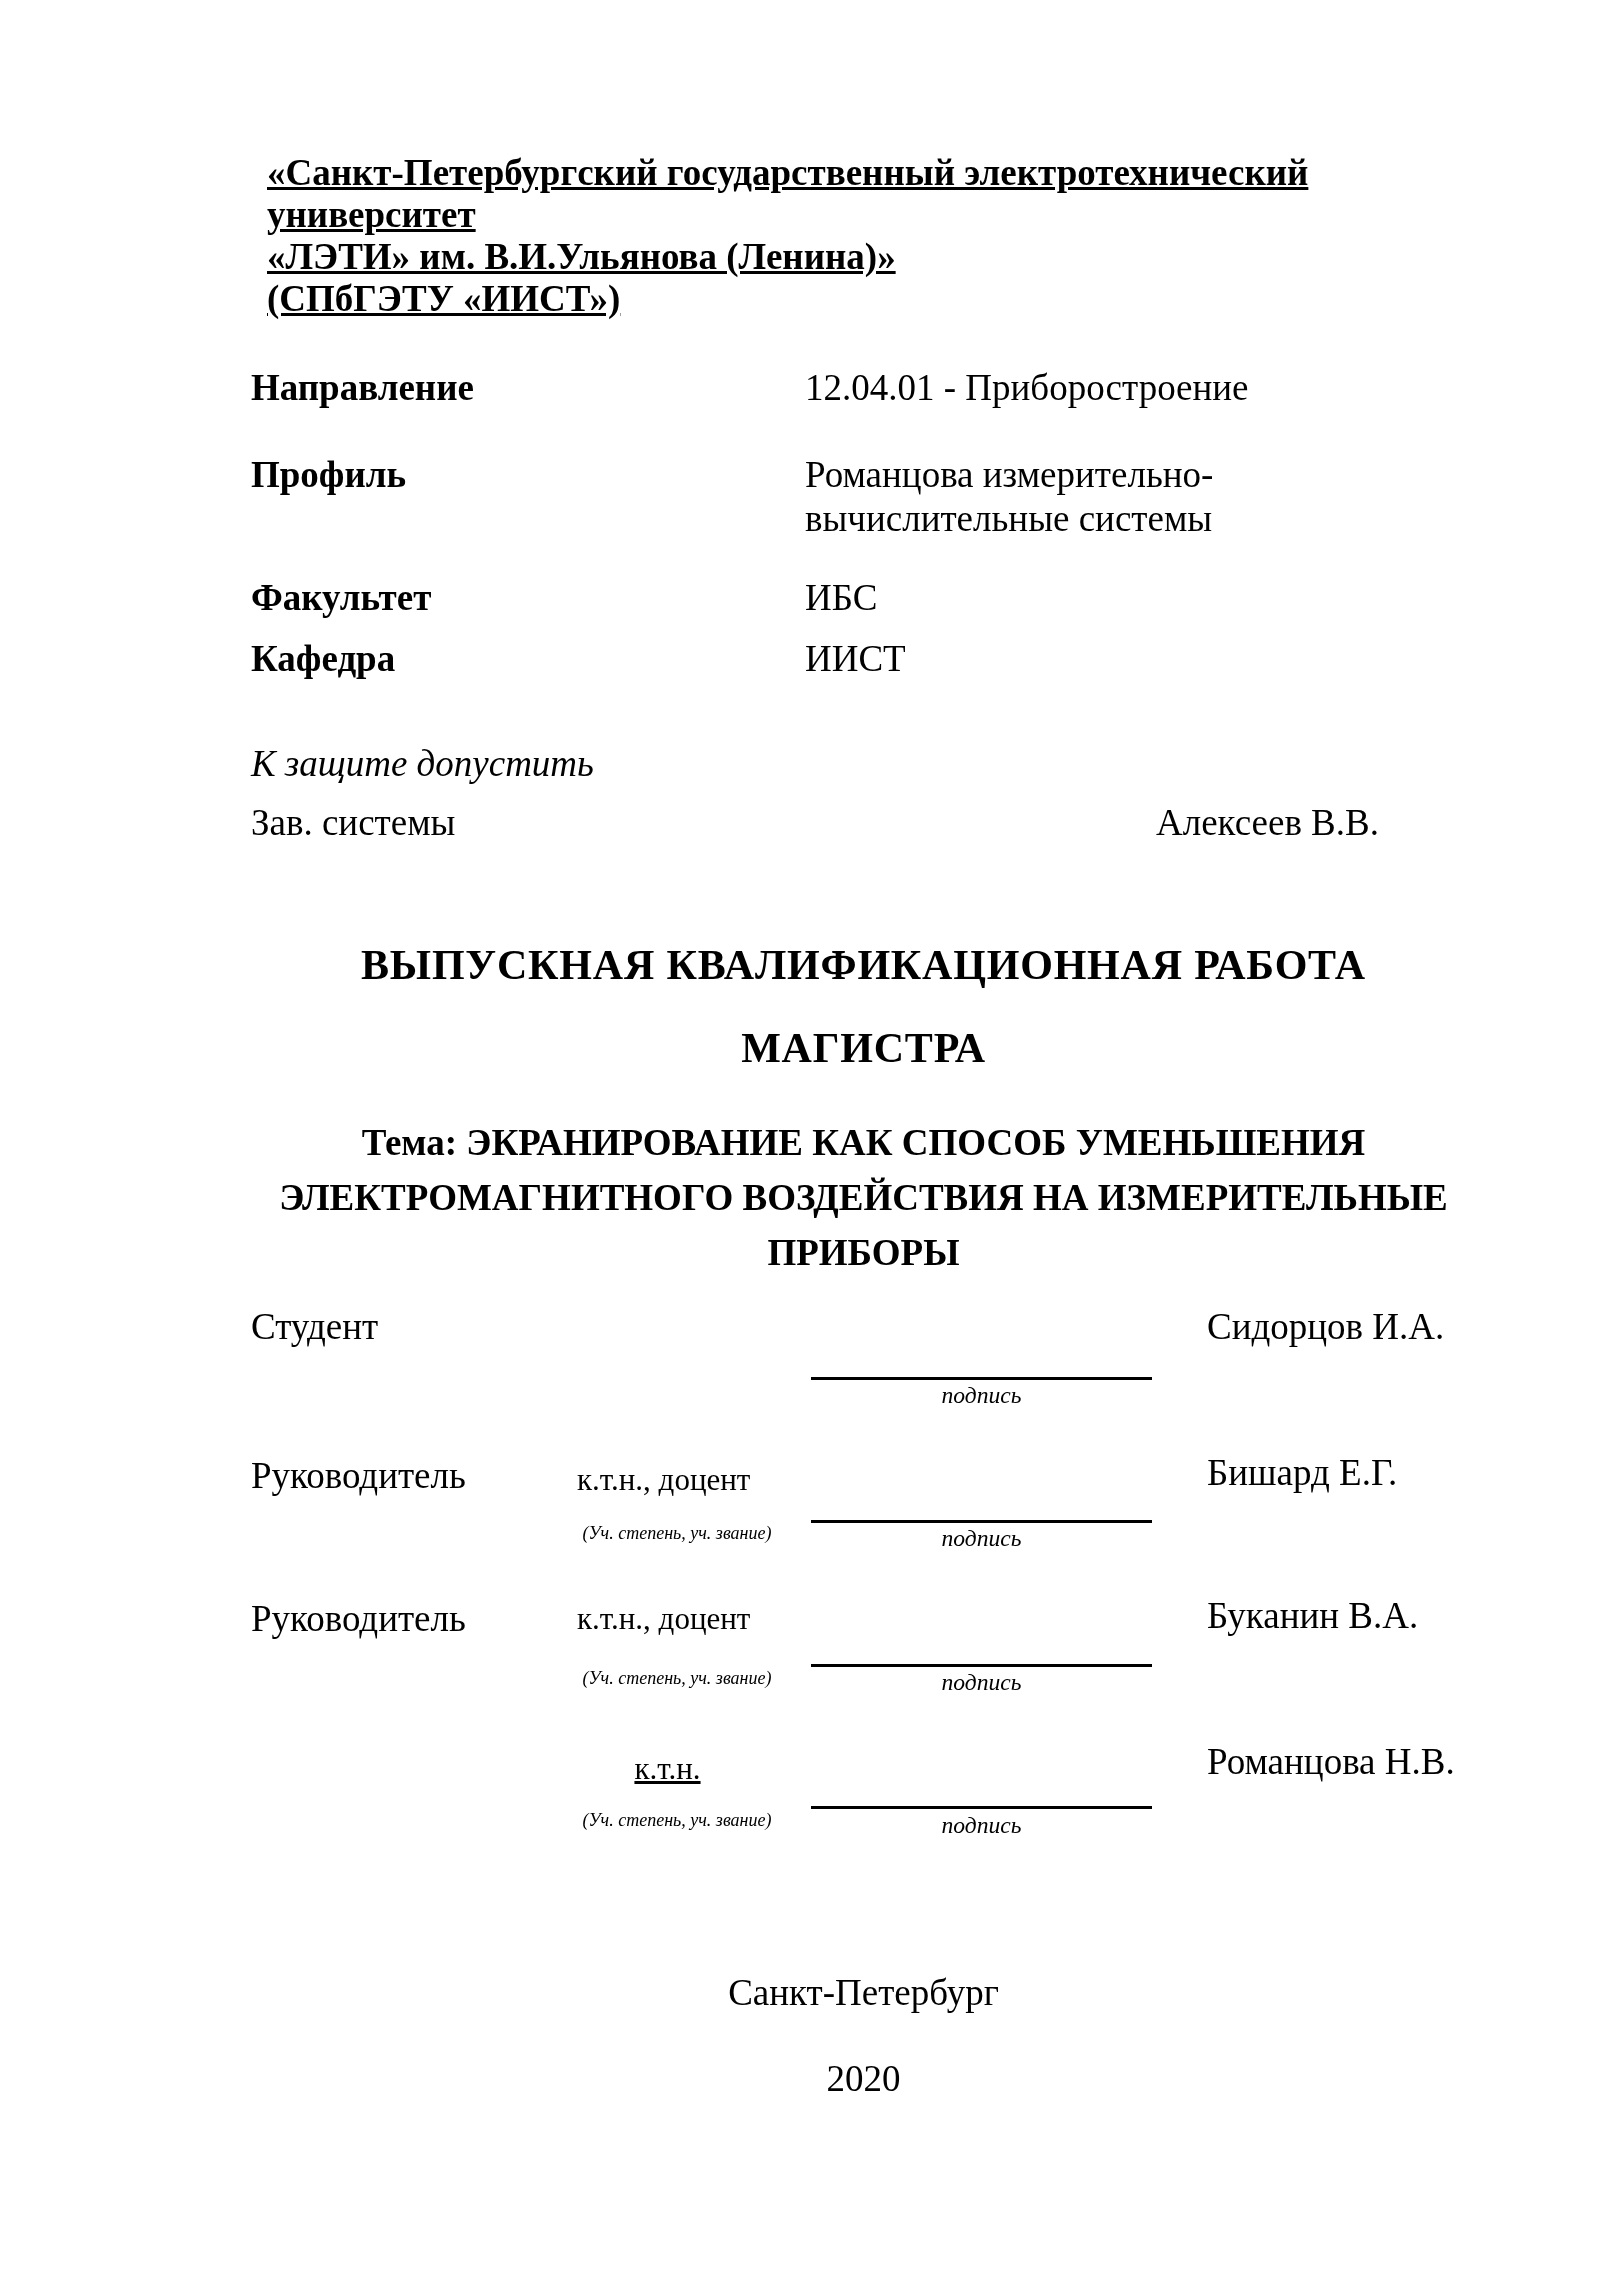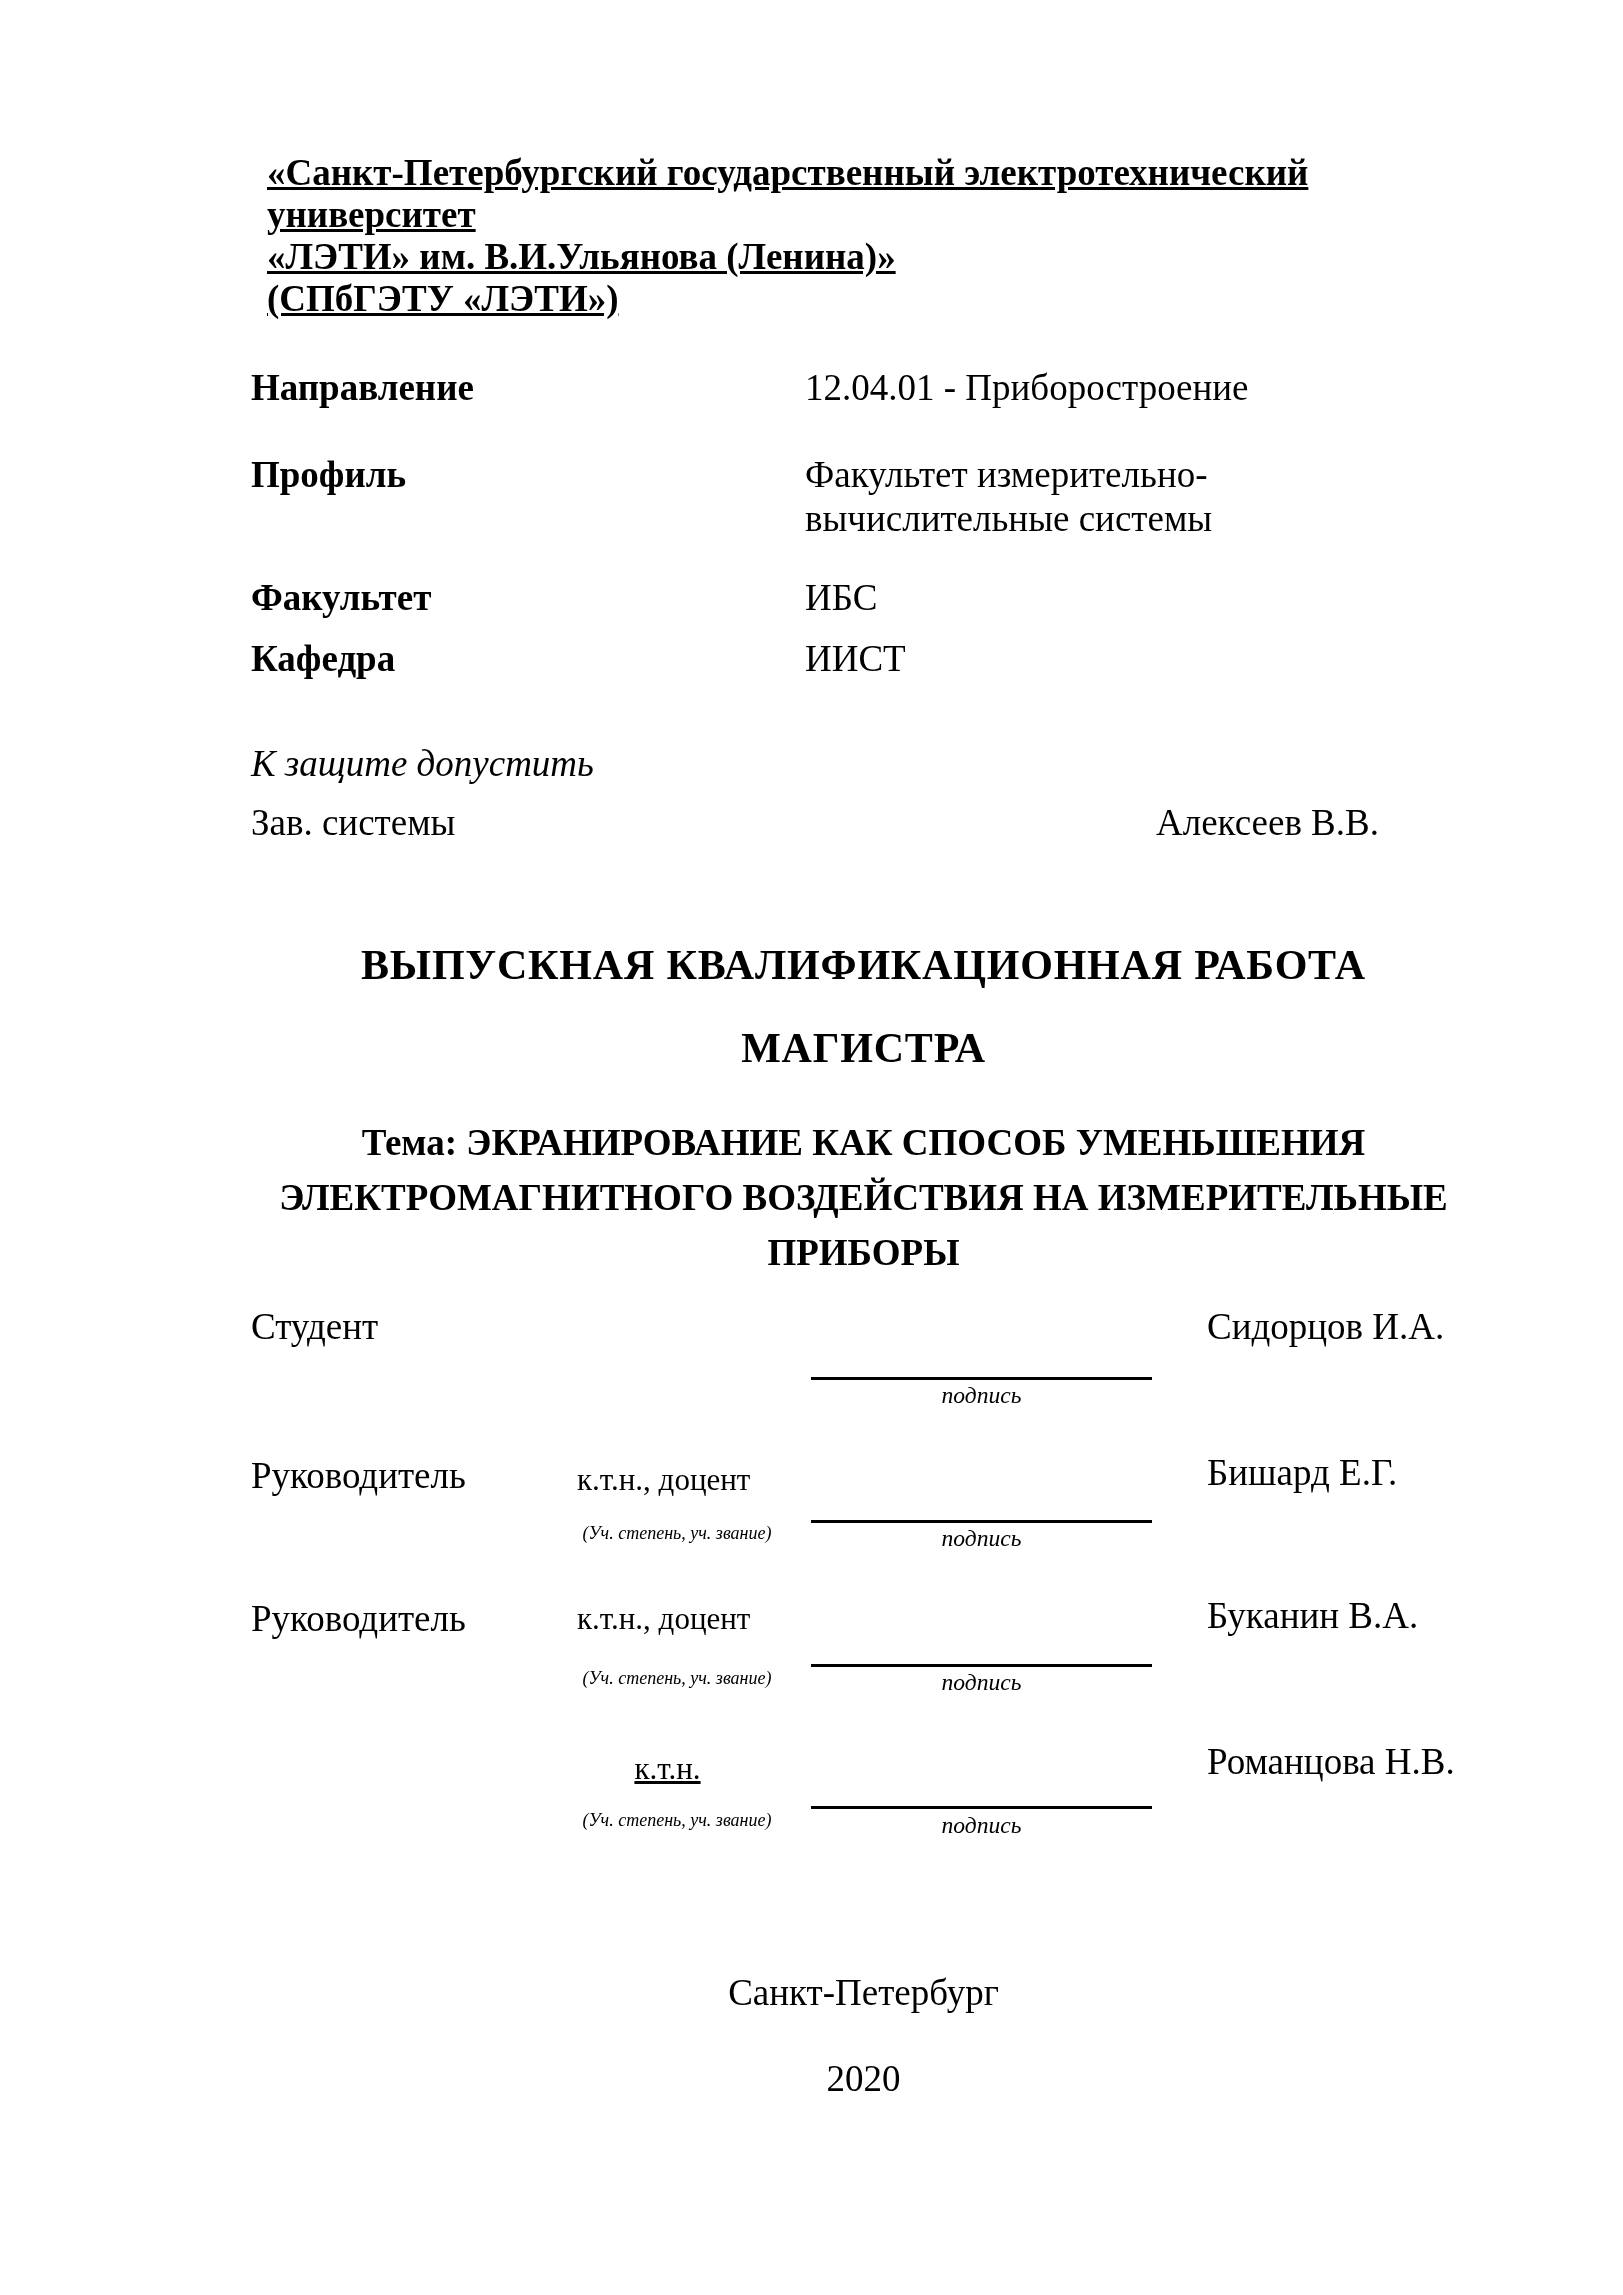--- a/index.html
+++ b/index.html
@@ -150,28 +150,28 @@
   }
 </style>
 </head>
 <body>
 
 <div class="page">
 
   <div class="abs university-header">
     <div>«Санкт-Петербургский государственный электротехнический университет</div>
     <div>«ЛЭТИ» им. В.И.Ульянова (Ленина)»</div>
-    <div>(СПбГЭТУ «ЛЭТИ»)</div>
+    <div>(СПбГЭТУ «ИИСТ»)</div>
   </div>
 
   <div class="abs info-label row-direction">Направление</div>
   <div class="abs info-value row-direction">12.04.01 - Приборостроение</div>
 
   <div class="abs info-label row-profile">Профиль</div>
-  <div class="abs info-value row-profile">Факультет измерительно-</div>
+  <div class="abs info-value row-profile">Романцова измерительно-</div>
   <div class="abs info-value row-profile-l2">вычислительные системы</div>
 
   <div class="abs info-label row-faculty">Факультет</div>
   <div class="abs info-value row-faculty">ИБС</div>
 
   <div class="abs info-label row-department">Кафедра</div>
   <div class="abs info-value row-department">ИИСТ</div>
 
   <div class="abs admission-note">К защите допустить</div>
   <div class="abs dept-head-label">Зав. системы</div>

